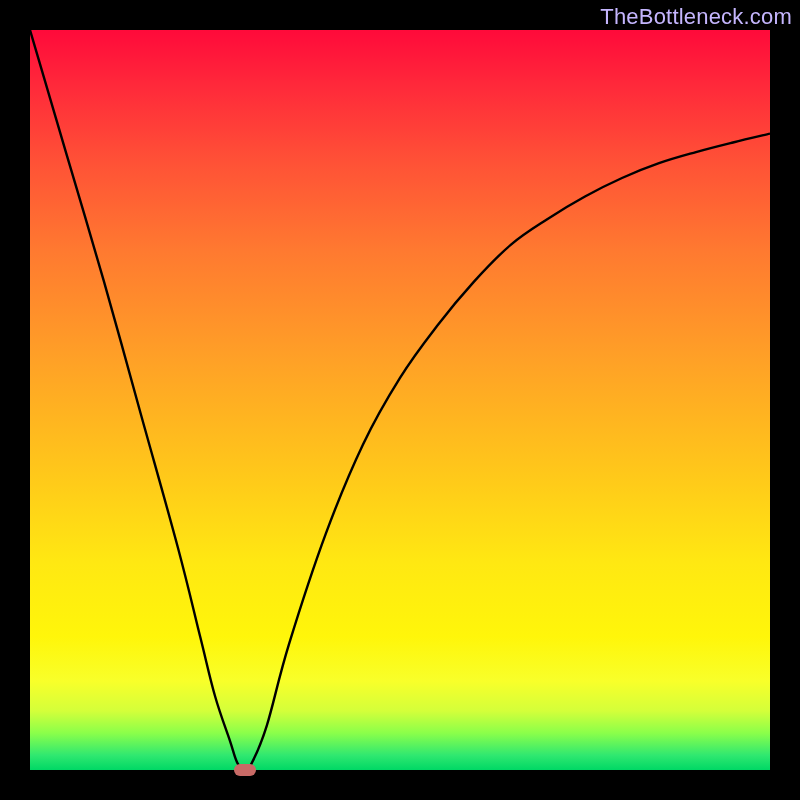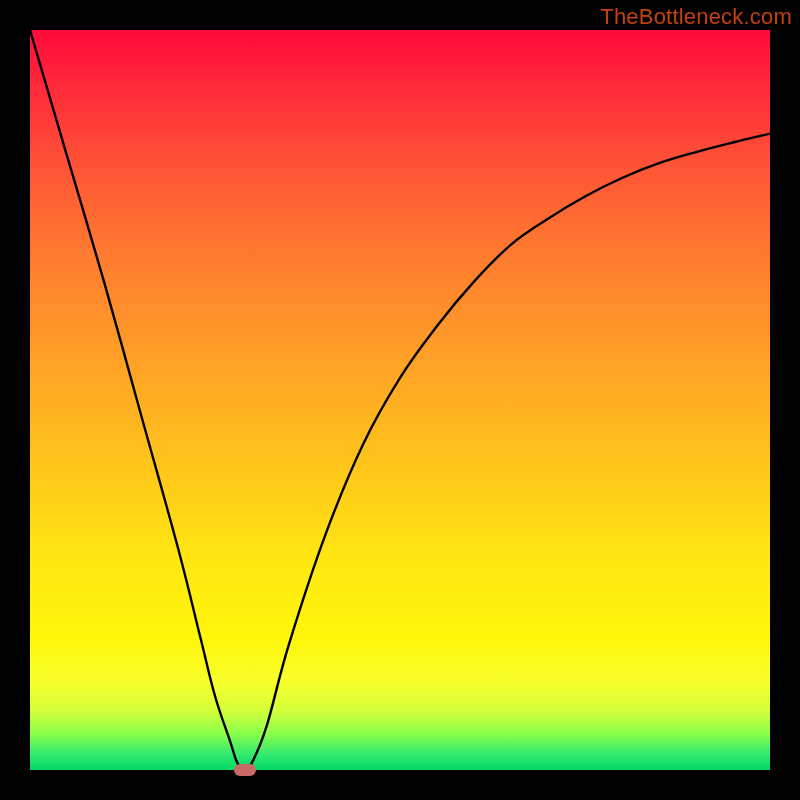--- a/index.html
+++ b/index.html
@@ -40,21 +40,21 @@
       #d4ff3a 92%,
       #8bff4a 95%,
       #30e870 98%,
       #00d865 100%
     );
   }
   .watermark {
     position: absolute;
     top: 4px;
     right: 8px;
-    color: #c2410c;
+    color: #c4b5fd;
     font-size: 22px;
     font-weight: 500;
     letter-spacing: 0.2px;
     user-select: none;
   }
   svg.curve {
     position: absolute;
     left: 0;
     top: 0;
   }

